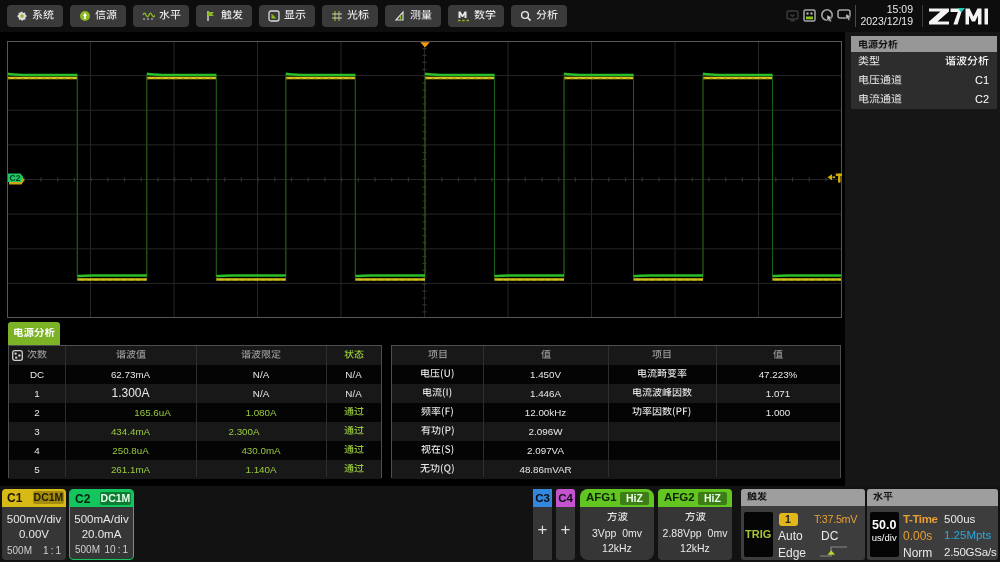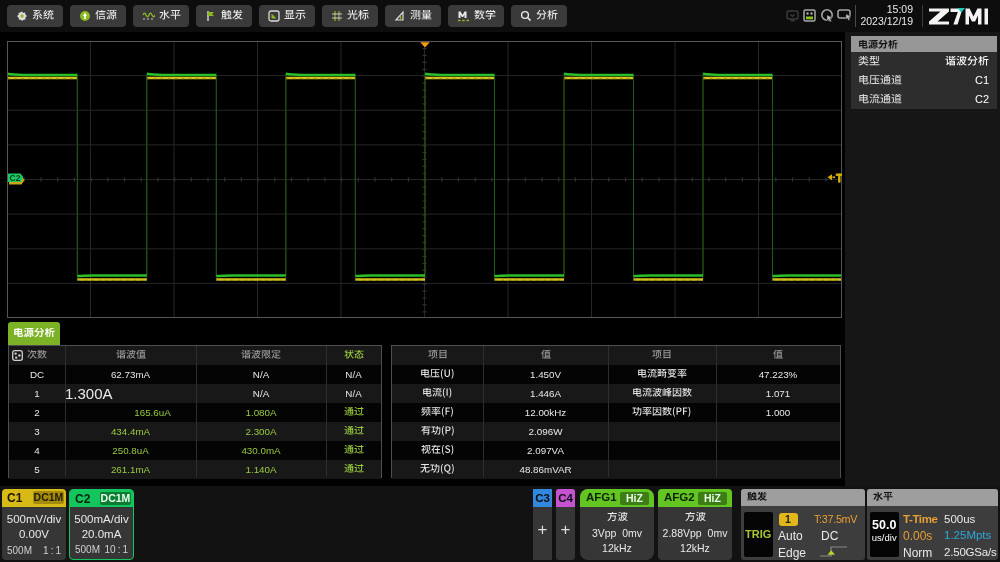--- a/index.html
+++ b/index.html
@@ -290,37 +290,37 @@
           <use href="#g500_72b6" x="0"></use>
           <use href="#g500_6001" x="1000"></use>
         </g>
       </svg>
     </div>
     <div class="abs" style="left:0px;top:19px;width:56px;height:19px;line-height:19px;text-align:center;font-size:9.8px;color:#e8e8e8;">DC</div>
     <div class="abs" style="left:56px;top:19px;width:131px;height:19px;line-height:19px;text-align:center;font-size:9.8px;color:#e8e8e8;">62.73mA</div>
     <div class="abs" style="left:187px;top:19px;width:130px;height:19px;line-height:19px;text-align:center;font-size:9.8px;color:#e8e8e8;">N/A</div>
     <div class="abs" style="left:317px;top:19px;width:55px;height:19px;line-height:19px;text-align:center;font-size:9.8px;color:#e8e8e8;">N/A</div>
     <div class="abs" style="left:0px;top:38px;width:56px;height:19px;line-height:19px;text-align:center;font-size:9.8px;color:#e8e8e8;">1</div>
-    <div class="abs" style="left:56px;top:38px;width:131px;height:19px;line-height:19px;font-size:15px;color:#e8e8e8;">1.300A</div>
+    <div class="abs" style="left:56px;top:38px;width:131px;height:19px;line-height:19px;text-align:center;font-size:12px;color:#e8e8e8;">1.300A</div>
     <div class="abs" style="left:187px;top:38px;width:130px;height:19px;line-height:19px;text-align:center;font-size:9.8px;color:#e8e8e8;">N/A</div>
     <div class="abs" style="left:317px;top:38px;width:55px;height:19px;line-height:19px;text-align:center;font-size:9.8px;color:#e8e8e8;">N/A</div>
     <div class="abs" style="left:0px;top:57px;width:56px;height:19px;line-height:19px;text-align:center;font-size:9.8px;color:#e8e8e8;">2</div>
     <div class="abs" style="left:56px;top:57px;width:131px;height:33px;line-height:19px;text-align:center;font-size:9.8px;color:#9acc3f;padding-left:44px;">165.6uA</div>
     <div class="abs" style="left:187px;top:57px;width:130px;height:19px;line-height:19px;text-align:center;font-size:9.8px;color:#9acc3f;">1.080A</div>
     <div class="abs" style="left:334.5px;top:61px;">
       <svg style="" width="20.0" height="10.5" viewBox="0 0 20.0 10.5">
         <g fill="#9acc3f" transform="translate(0.0,7.80) scale(0.010000)">
           <use href="#g500_901a" x="0"></use>
           <use href="#g500_8fc7" x="1000"></use>
         </g>
       </svg>
     </div>
     <div class="abs" style="left:0px;top:76px;width:56px;height:19px;line-height:19px;text-align:center;font-size:9.8px;color:#e8e8e8;">3</div>
     <div class="abs" style="left:56px;top:76px;width:131px;height:19px;line-height:19px;text-align:center;font-size:9.8px;color:#9acc3f;">434.4mA</div>
-    <div class="abs" style="left:187px;top:76px;width:130px;height:19px;line-height:19px;text-align:center;font-size:9.8px;color:#9acc3f;">2.300A</div>
+    <div class="abs" style="left:170px;top:76px;width:130px;height:19px;line-height:19px;text-align:center;font-size:9.8px;color:#9acc3f;">2.300A</div>
     <div class="abs" style="left:334.5px;top:80px;">
       <svg style="" width="20.0" height="10.5" viewBox="0 0 20.0 10.5">
         <g fill="#9acc3f" transform="translate(0.0,7.80) scale(0.010000)">
           <use href="#g500_901a" x="0"></use>
           <use href="#g500_8fc7" x="1000"></use>
         </g>
       </svg>
     </div>
     <div class="abs" style="left:0px;top:95px;width:56px;height:19px;line-height:19px;text-align:center;font-size:9.8px;color:#e8e8e8;">4</div>
     <div class="abs" style="left:56px;top:95px;width:131px;height:19px;line-height:19px;text-align:center;font-size:9.8px;color:#9acc3f;">250.8uA</div>

